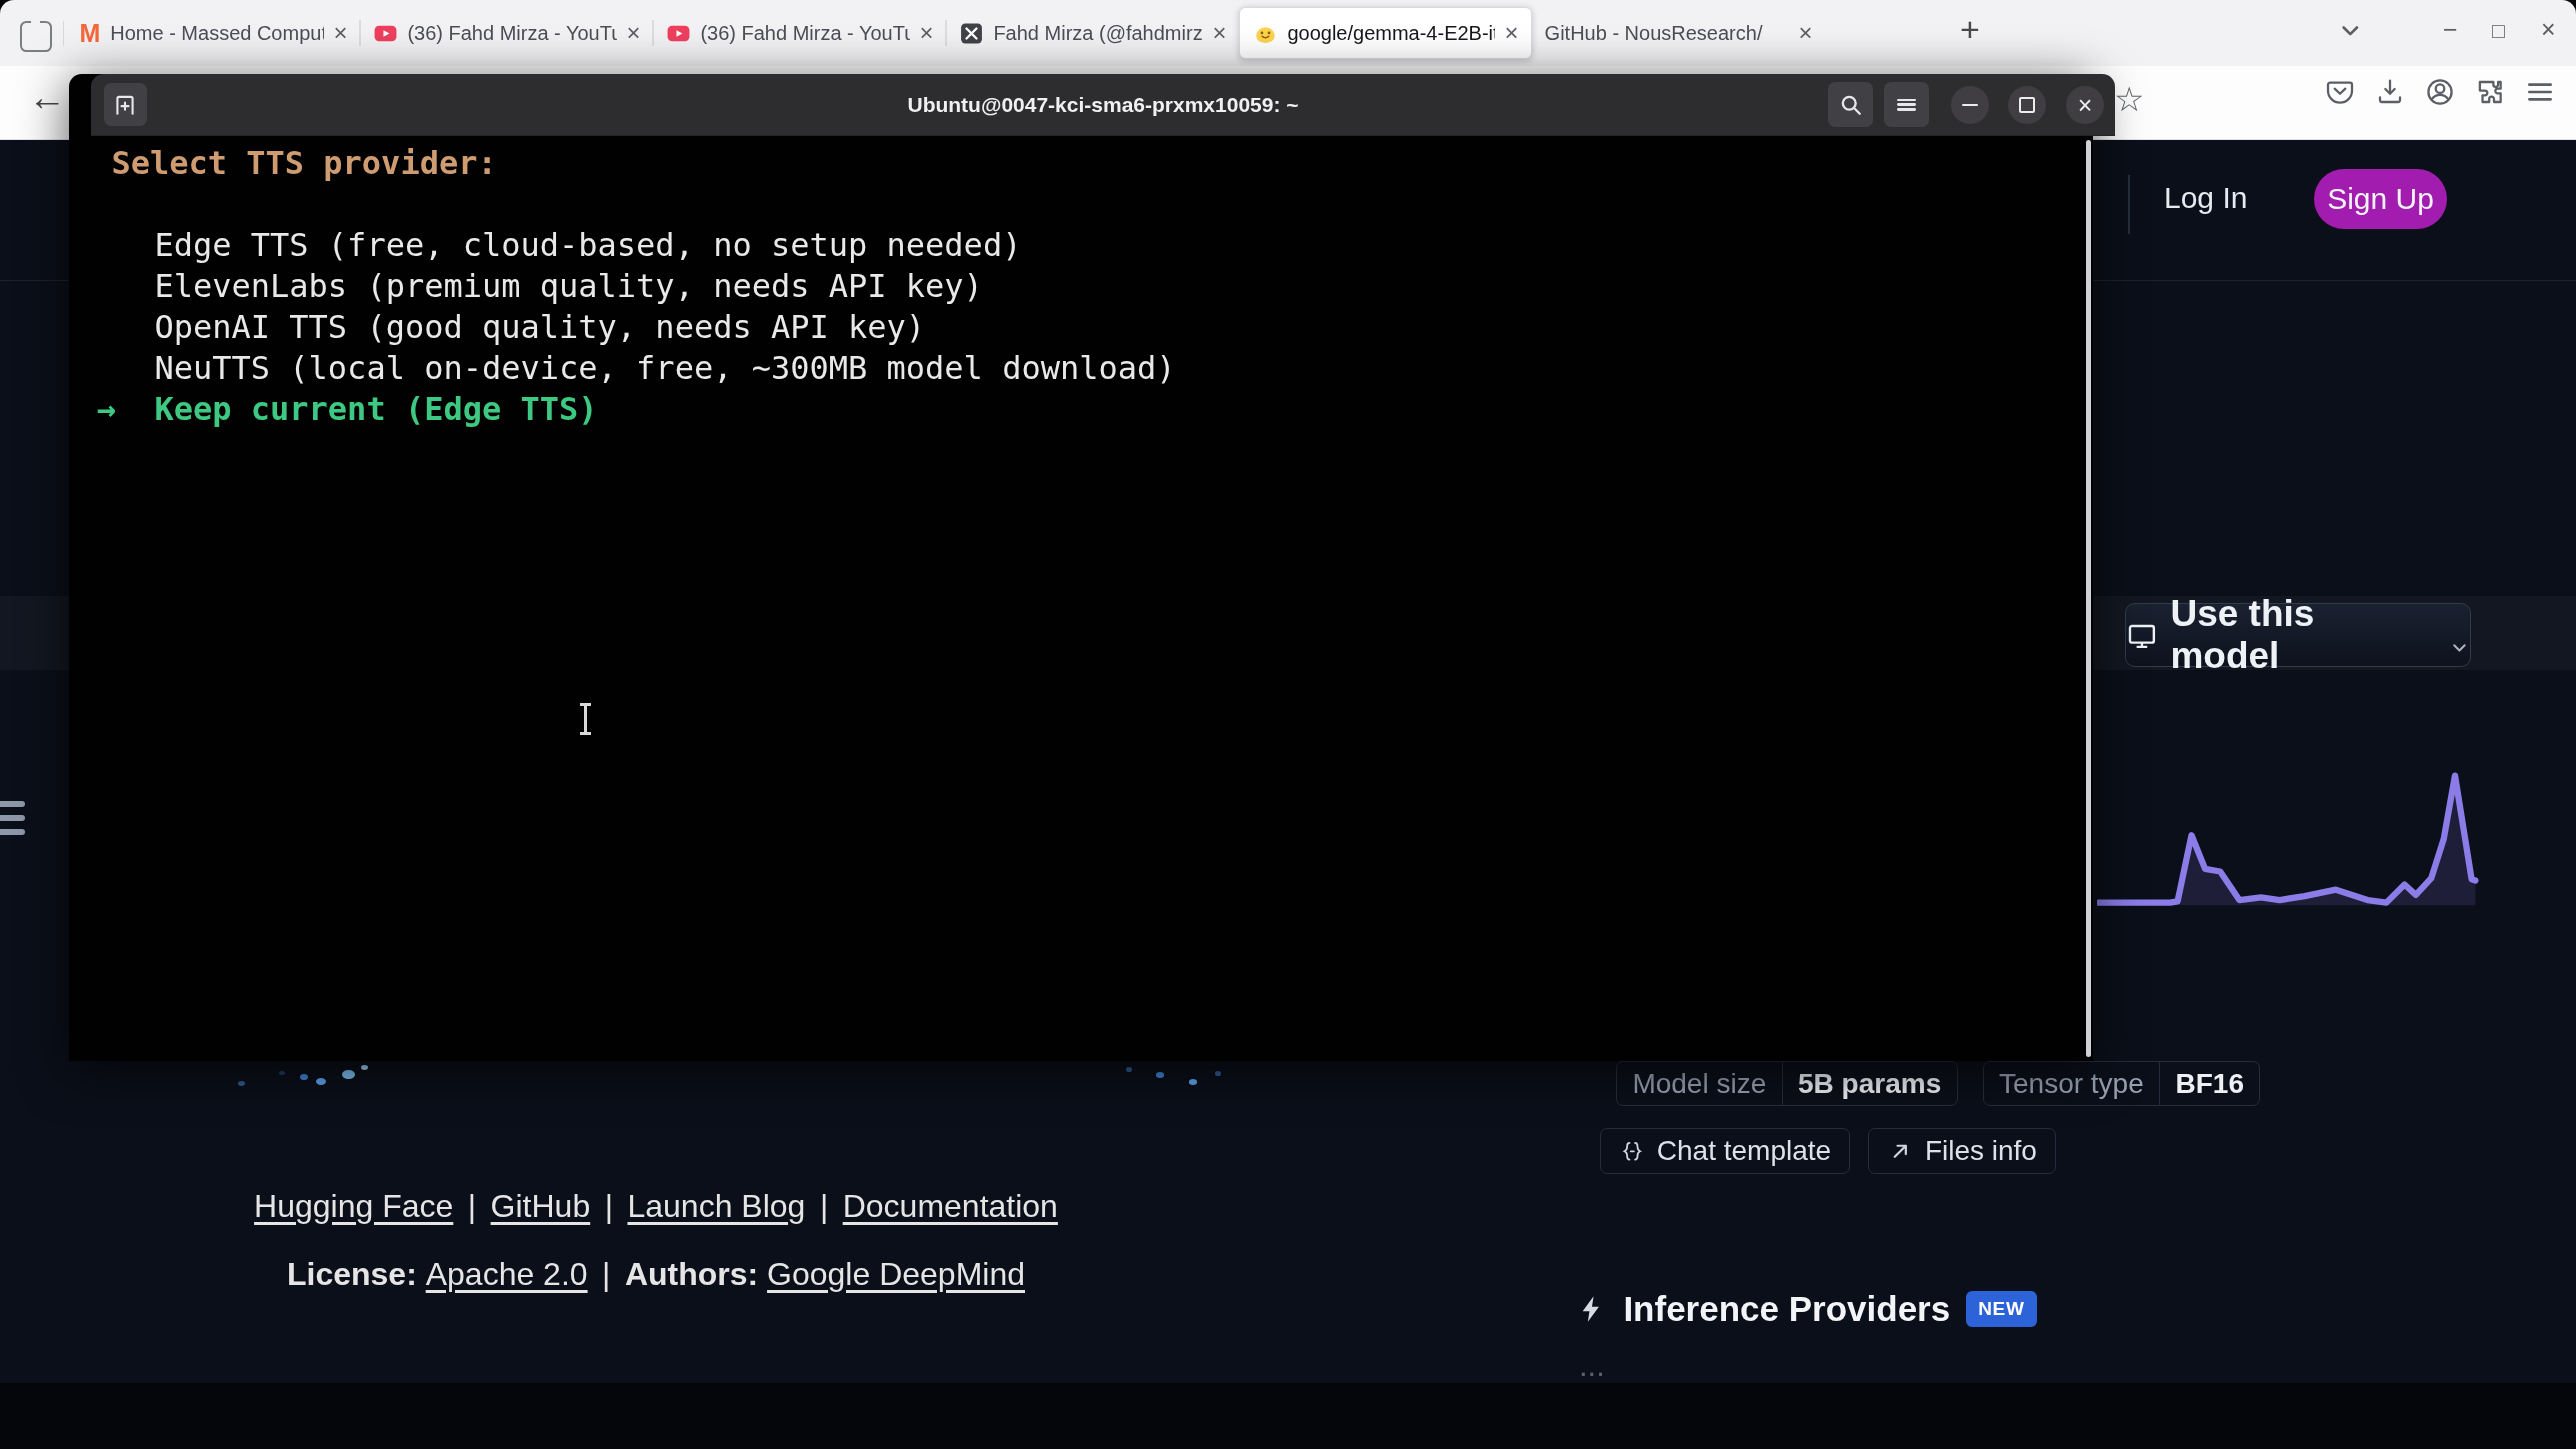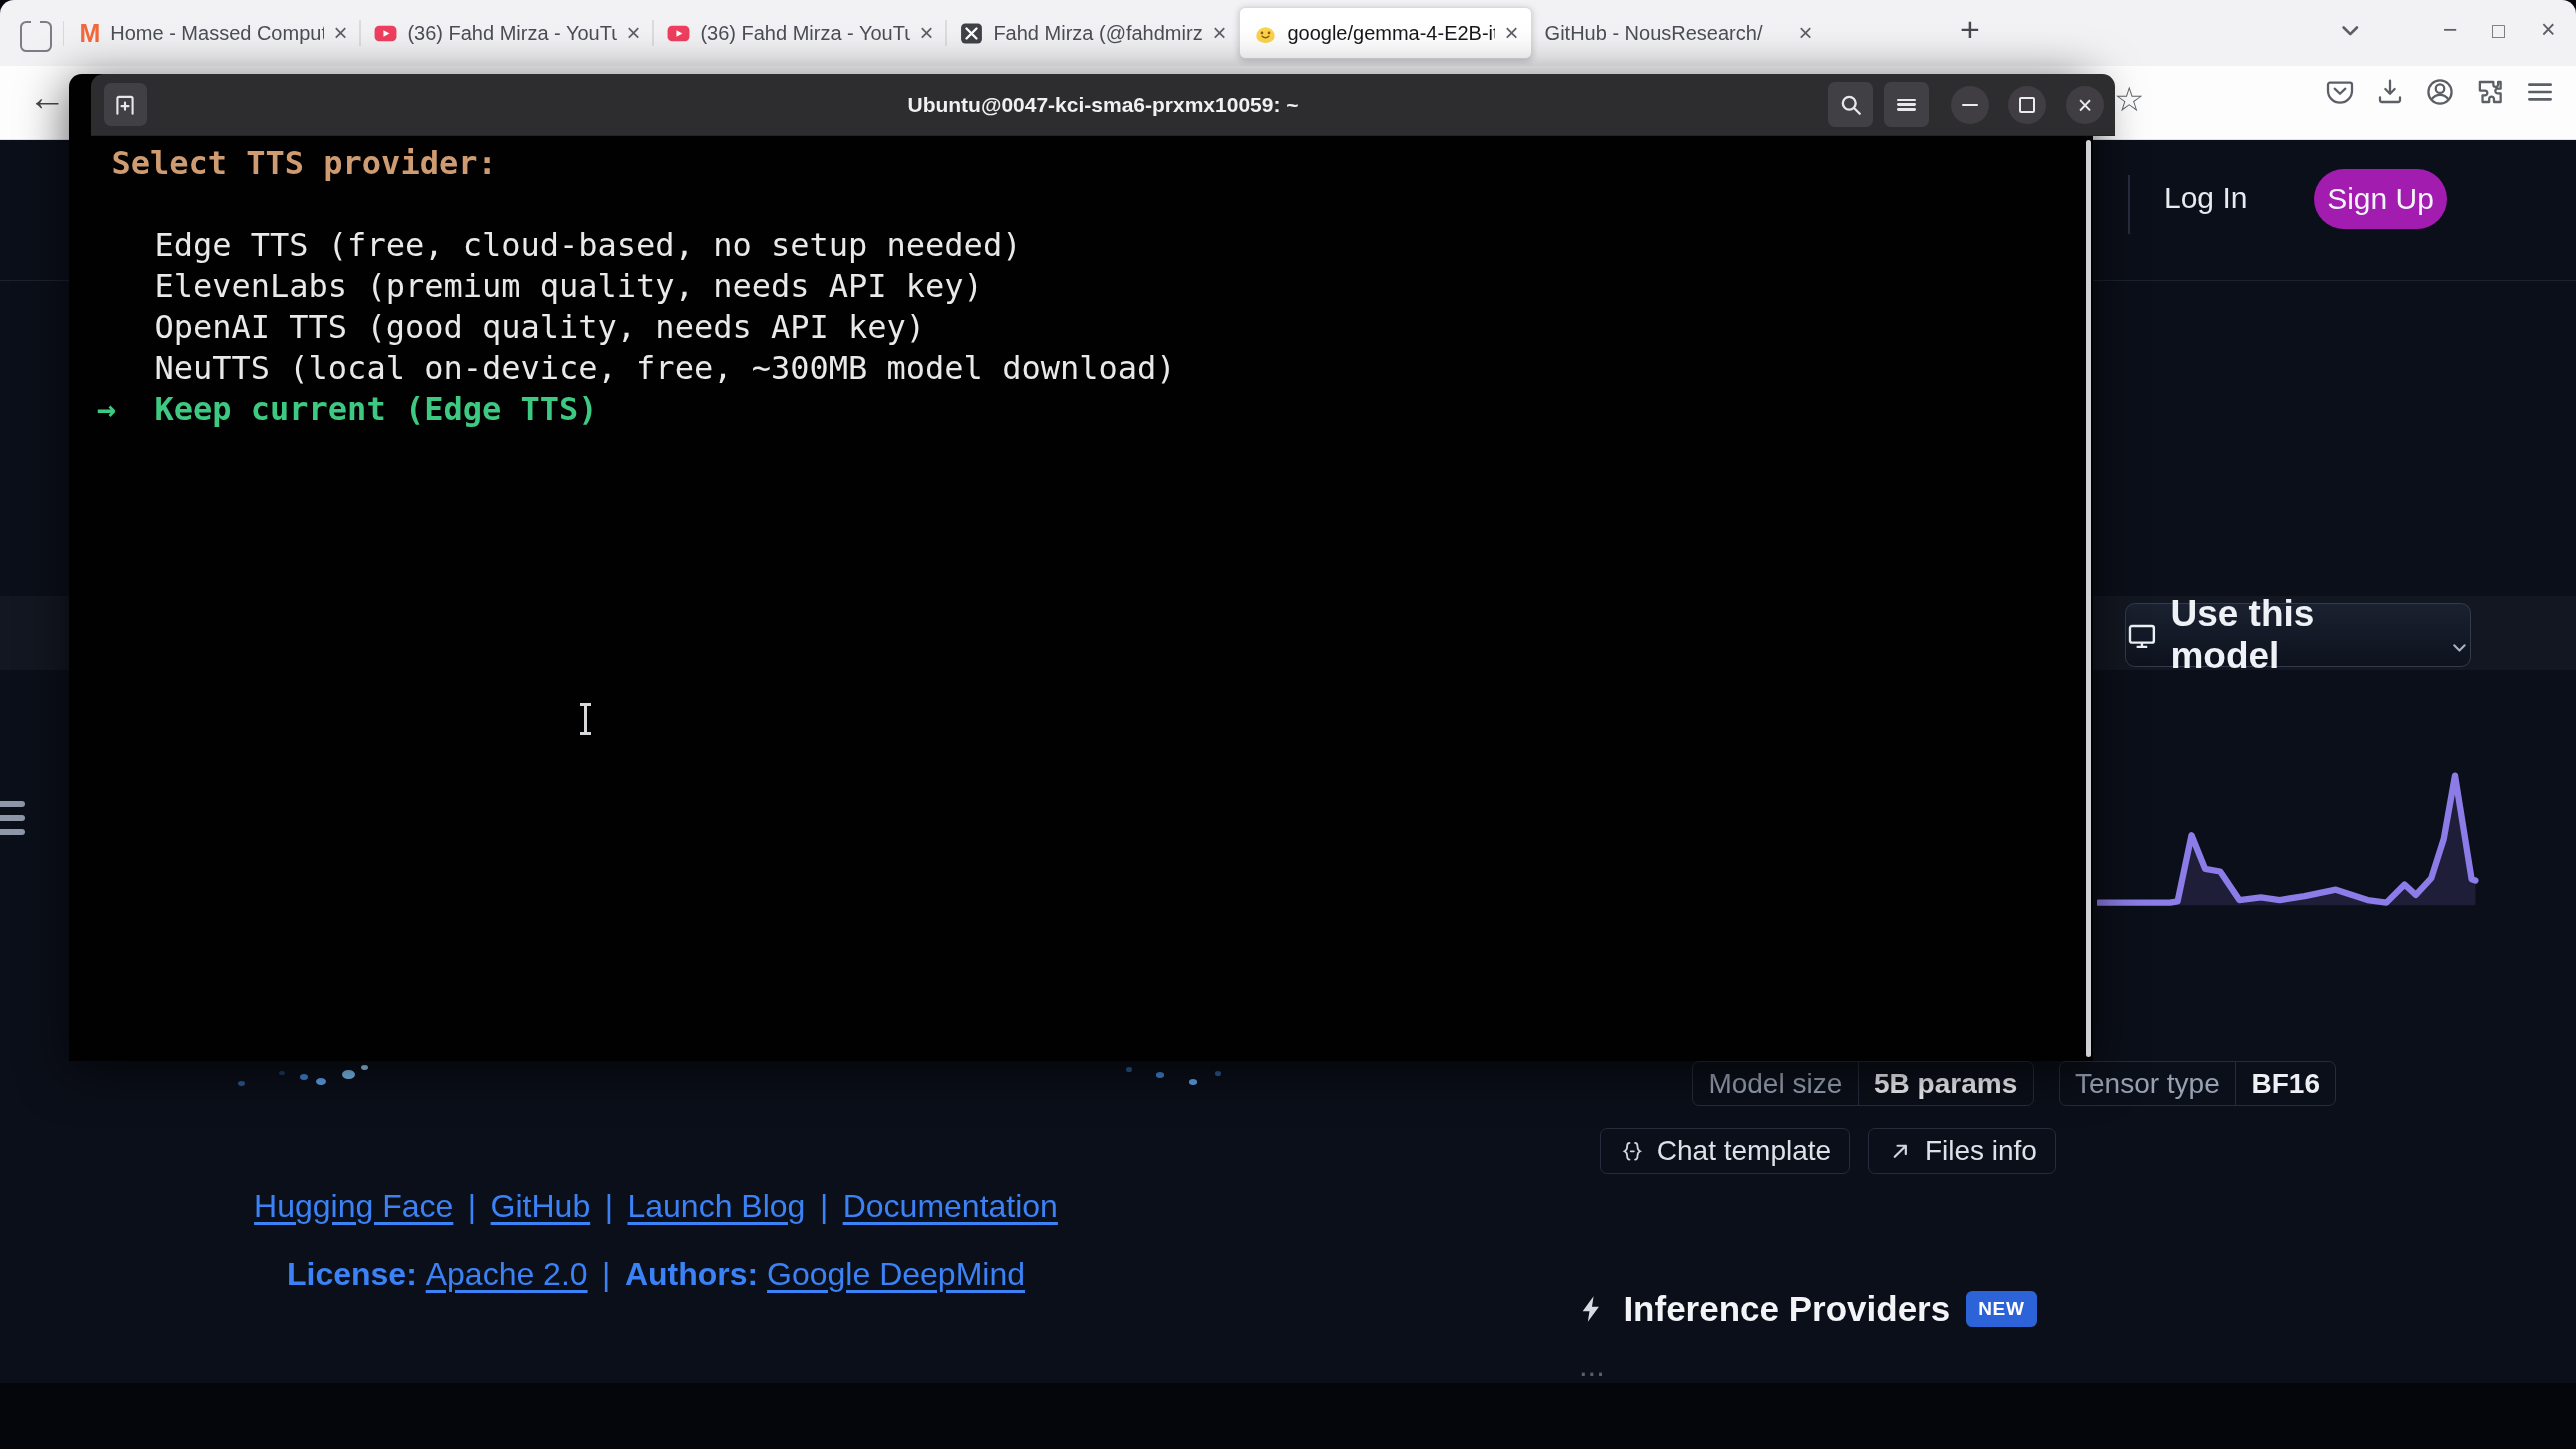--- a/index.html
+++ b/index.html
@@ -39,35 +39,35 @@
   .band{position:absolute;left:0;top:456px;width:100%;height:74px;background:rgba(255,255,255,.035);}
   .nav-sep{position:absolute;left:2128px;top:35px;width:2.1px;height:59px;background:#262e3e;}
   .login{position:absolute;left:2164px;top:39px;font-size:30px;color:#e7eaf0;line-height:38px;}
   .signup{position:absolute;left:2314px;top:29px;width:133px;height:60px;border-radius:32px;background:#a21caf;color:#f2f4f8;font-size:30px;display:flex;align-items:center;justify-content:center;}
   .use-model{position:absolute;left:2125px;top:463px;width:346px;height:64px;border-radius:9.8px;background:linear-gradient(#1a2130,#0d121d);border:1.4px solid #333b4c;display:flex;align-items:center;justify-content:center;gap:12.6px;color:#eef1f6;font-size:37px;font-weight:600;box-sizing:border-box;}
   .um-icon{width:32px;height:32px;color:#eef1f6;}
   .um-icon svg{width:100%;height:100%;}
   .um-chev{width:21px;height:21px;color:#aab2c0;margin-left:4.2px;}
   .um-chev svg{width:100%;height:100%;}
   .chart{position:absolute;left:2097px;top:627px;width:384px;height:151px;}
-  .meta-row{position:absolute;left:1692px;top:921px;display:flex;gap:25px;}
+  .meta-row{position:absolute;left:1616px;top:921px;display:flex;gap:25px;}
   .pill{display:flex;align-items:stretch;border:1.4px solid #252c3b;border-radius:7px;height:43px;font-size:28px;overflow:hidden;}
   .pill-lbl{color:#98a1b2;display:flex;align-items:center;padding:0 15.4px;}
   .pill-val{color:#eef0f4;font-weight:700;display:flex;align-items:center;padding:0 15.4px;border-left:1.4px solid #252c3b;}
   .actions-row{position:absolute;left:1600px;top:988px;display:flex;gap:18px;}
   .abtn{display:flex;align-items:center;gap:11.2px;border:1.4px solid #252c3b;border-radius:7px;height:46px;padding:4px 18px;color:#dde1e8;font-size:28px;box-sizing:border-box;}
   .aicn{width:26.6px;height:26.6px;color:#cfd4dd;}
   .aicn svg{width:100%;height:100%;}
   .inference{position:absolute;left:1576px;top:1149px;display:flex;align-items:center;gap:15.4px;}
   .inf-bolt{width:32px;height:32px;color:#d7dbe3;}
   .inf-bolt svg{width:100%;height:100%;}
   .inf-title{font-size:35px;font-weight:700;color:#f2f4f8;}
   .badge{font-size:19px;font-weight:700;color:#fff;padding:7px 12.6px;border-radius:6.3px;letter-spacing:0.7px;}
   .dots{position:absolute;left:1579px;top:1208px;font-size:31px;color:#566071;}
-  .footer{position:absolute;left:196px;top:1048px;width:920px;text-align:center;color:#3b82f6;font-size:32px;}
+  .footer{position:absolute;left:196px;top:1048px;width:920px;text-align:center;color:#e5e5e5;font-size:32px;}
   .footer .line2{margin-top:31px;}
   .flink{text-decoration:underline;text-underline-offset:4.9px;}
   .fbold{font-weight:700;}
   .fsep{padding:0 5.6px;}
   .burger{position:absolute;left:-7px;top:661px;}
   .burger span{display:block;width:32px;height:6.3px;border-radius:3.5px;background:#8e97a8;margin-bottom:7.7px;}
   .speck{position:absolute;border-radius:50%;}
   
   .terminal{position:absolute;left:69px;top:74px;width:2024px;height:987px;background:#010102;border-radius:12.6px 12.6px 0 0;box-shadow:0 8.4px 49px rgba(0,0,0,.65);}
   .t-bar{position:absolute;left:0;top:0;width:100%;height:62px;background:#2d2d30;border-radius:12.6px 12.6px 0 0;border-bottom:0.7px solid #232326;box-sizing:border-box;margin-left:22px;}

